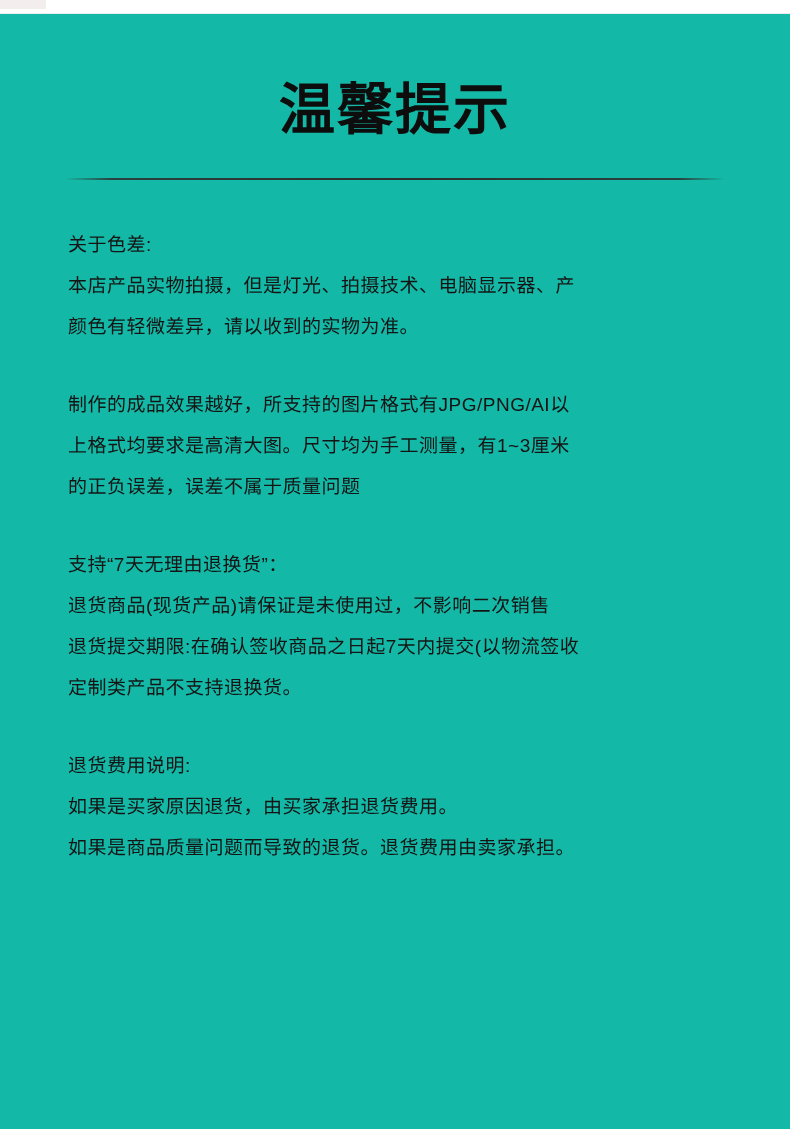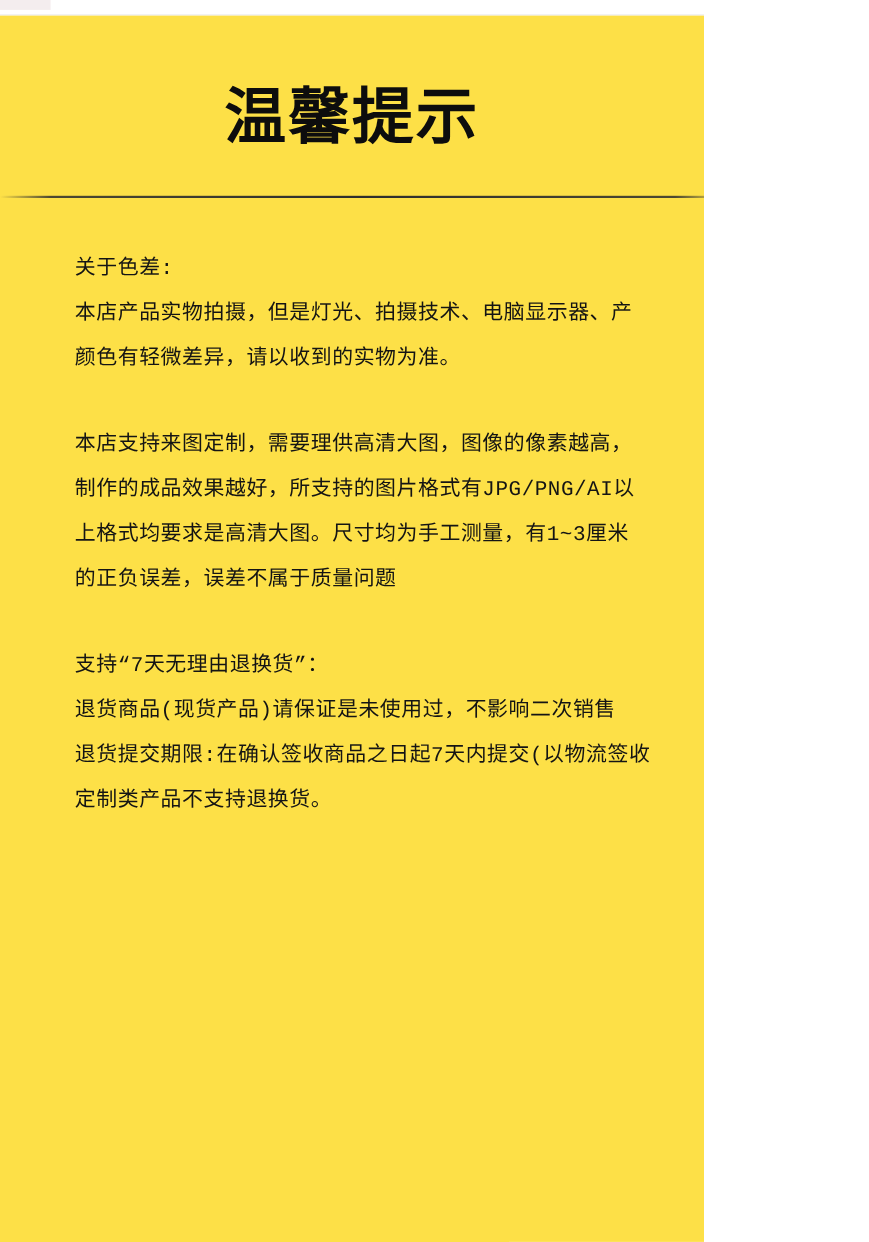--- a/index.html
+++ b/index.html
@@ -2,25 +2,25 @@
 <html lang="zh-CN"><head>
 <meta charset="utf-8">
 <style>
   html, body {
     margin: 0;
     padding: 0;
     background: #ffffff;
   }
   .page {
     position: relative;
-    width: 640px;
+    width: 790px;
     height: 1129px;
-    background: #fde047;
+    background: #14b8a6;
     overflow: hidden;
-    font-family: Liberation Mono, monospace;
+    font-family: Liberation Sans, sans-serif;
     color: #111111;
   }
   .top-strip {
     height: 13px;
     background: #ffffff;
     border-bottom: 1px solid #ededed;
   }
   .top-smudge {
     position: absolute;
     left: 0;
@@ -77,28 +77,32 @@
 
   <div class="content">
 
     <div class="section">
       <div class="line heading">关于色差:</div>
       <div class="line">本店产品实物拍摄，但是灯光、拍摄技术、电脑显示器、产</div>
       <div class="line">颜色有轻微差异，请以收到的实物为准。</div>
     </div>
 
     <div class="section">
-      <div class="line">本店支持来图定制，需要理供高清大图，图像的像素越高，</div>
       <div class="line">制作的成品效果越好，所支持的图片格式有JPG/PNG/AI以</div>
       <div class="line">上格式均要求是高清大图。尺寸均为手工测量，有1~3厘米</div>
       <div class="line">的正负误差，误差不属于质量问题</div>
     </div>
 
     <div class="section">
       <div class="line heading">支持“7天无理由退换货”：</div>
       <div class="line">退货商品(现货产品)请保证是未使用过，不影响二次销售</div>
       <div class="line">退货提交期限:在确认签收商品之日起7天内提交(以物流签收</div>
       <div class="line">定制类产品不支持退换货。</div>
     </div>
 
+    <div class="section">
+      <div class="line heading">退货费用说明:</div>
+      <div class="line">如果是买家原因退货，由买家承担退货费用。</div>
+      <div class="line">如果是商品质量问题而导致的退货。退货费用由卖家承担。</div>
+    </div>
 
   </div>
 </div>
 
 </body></html>

